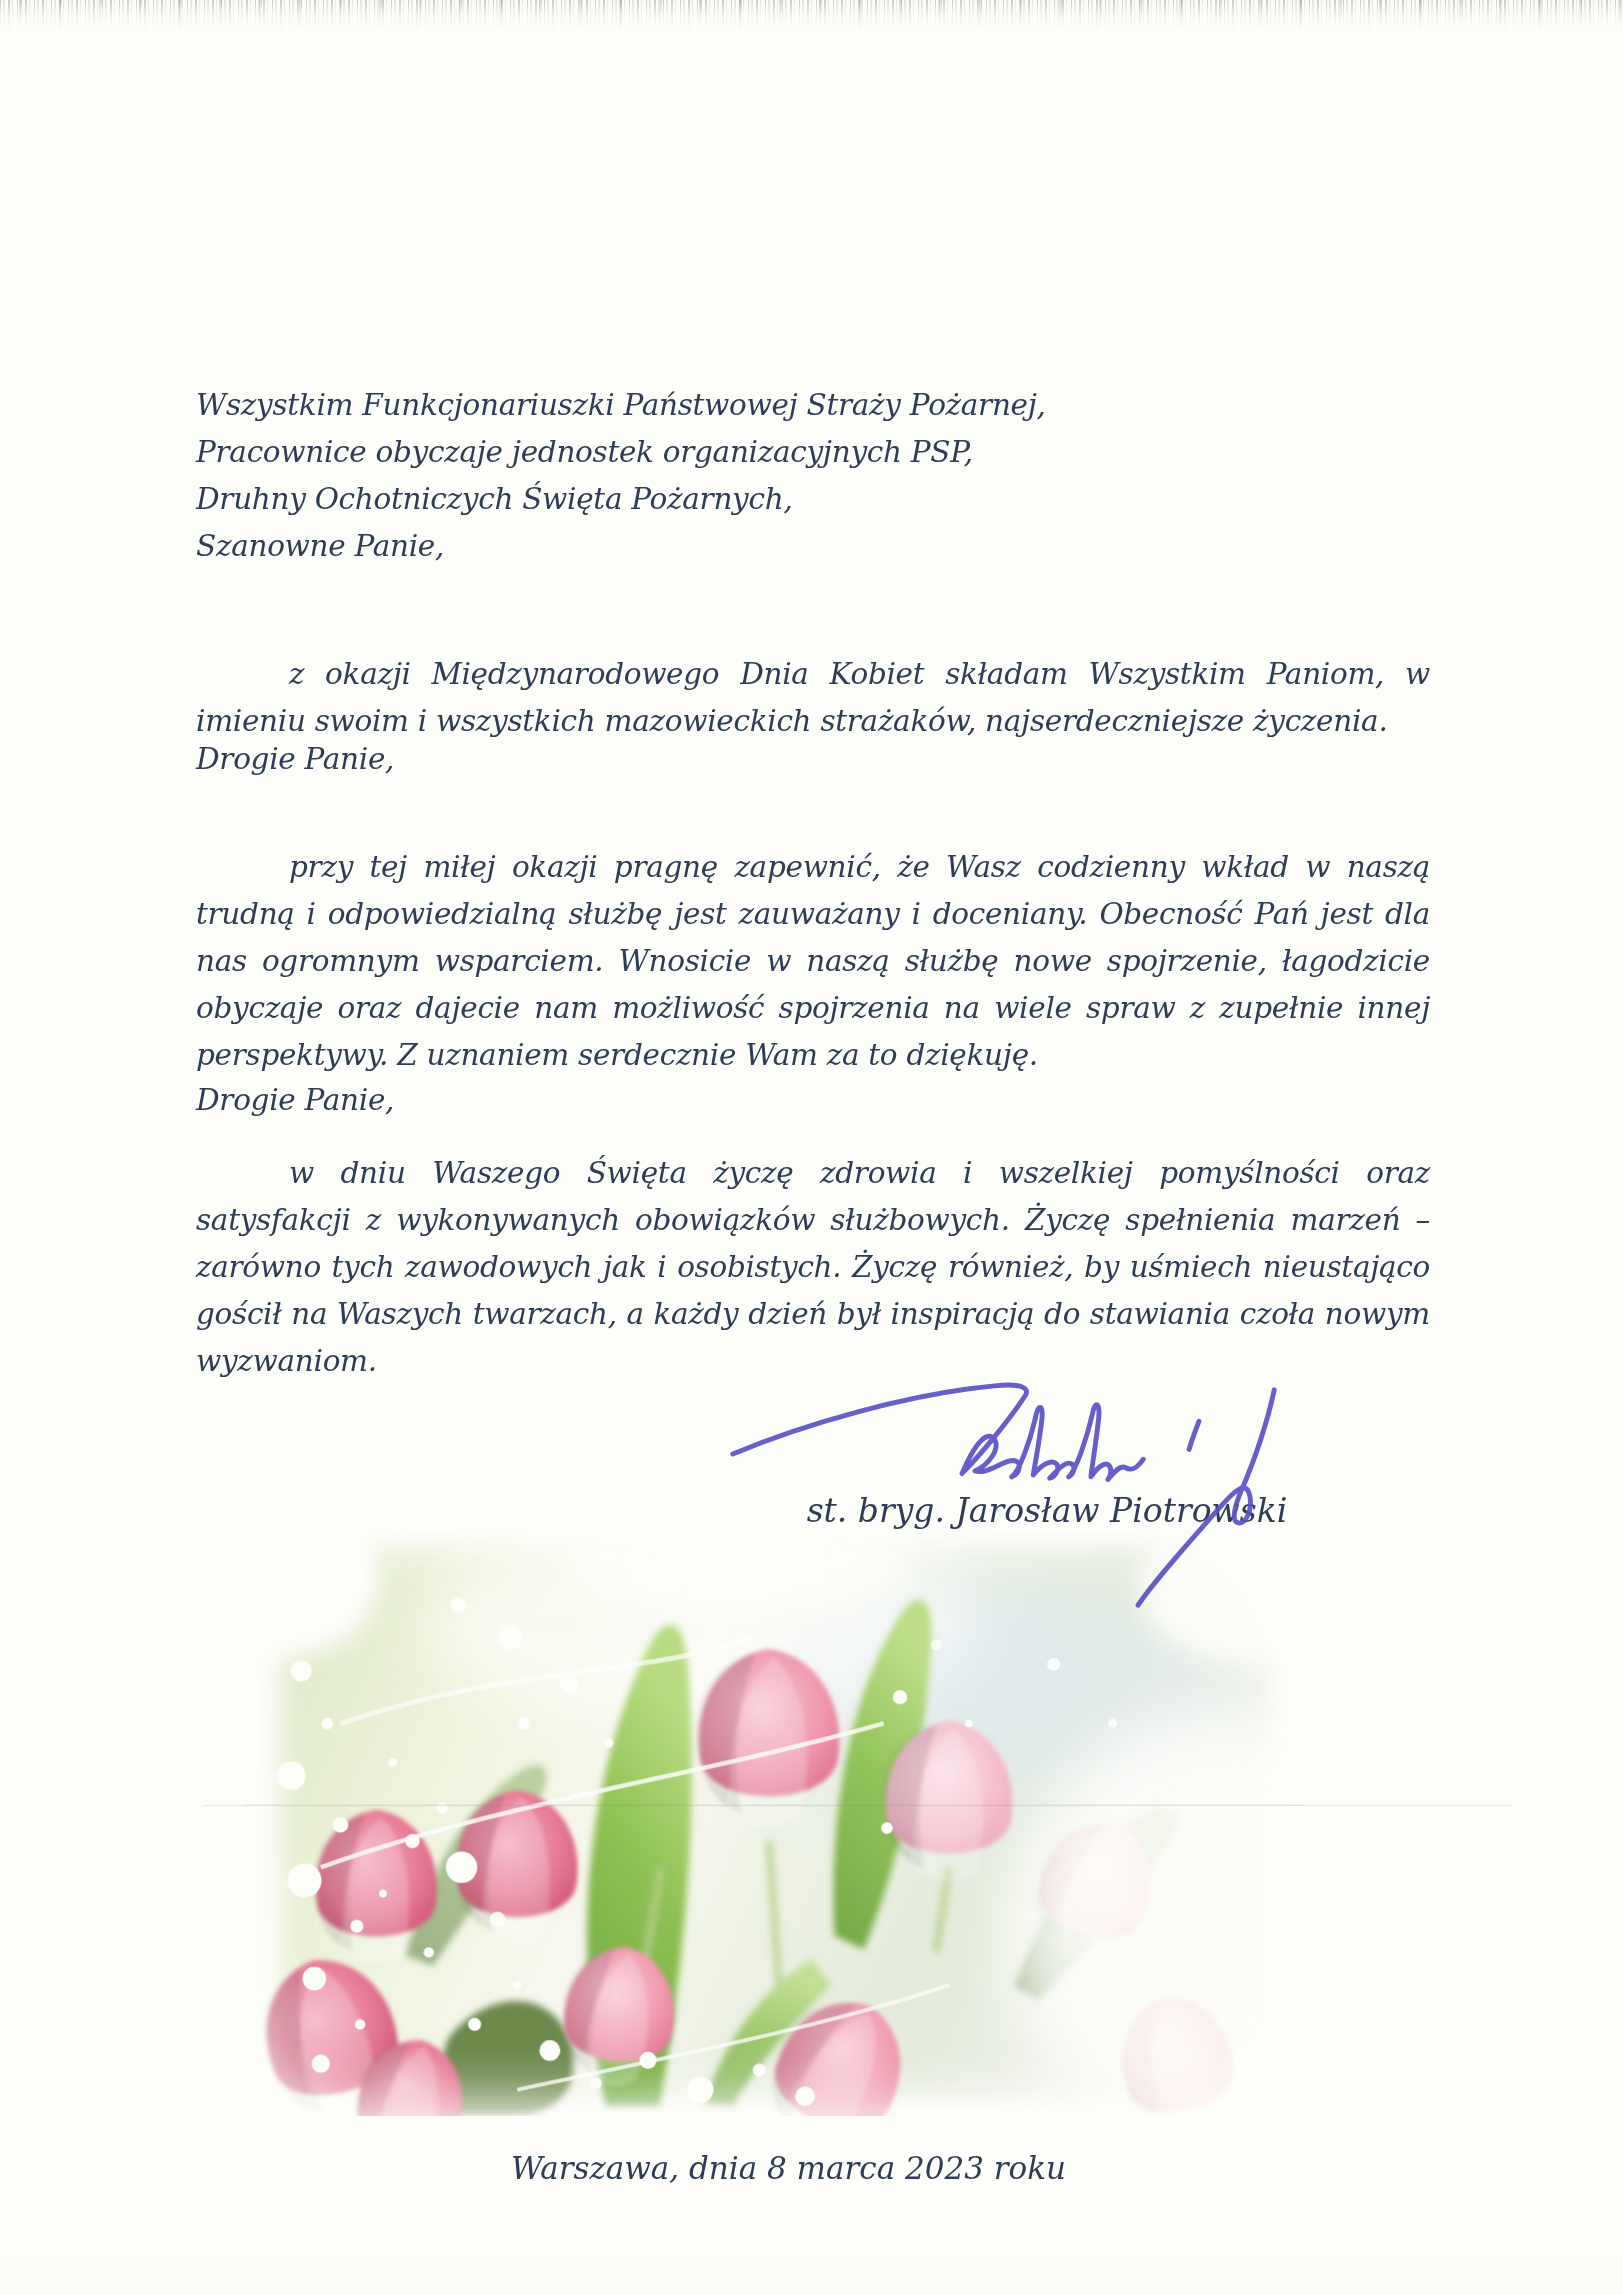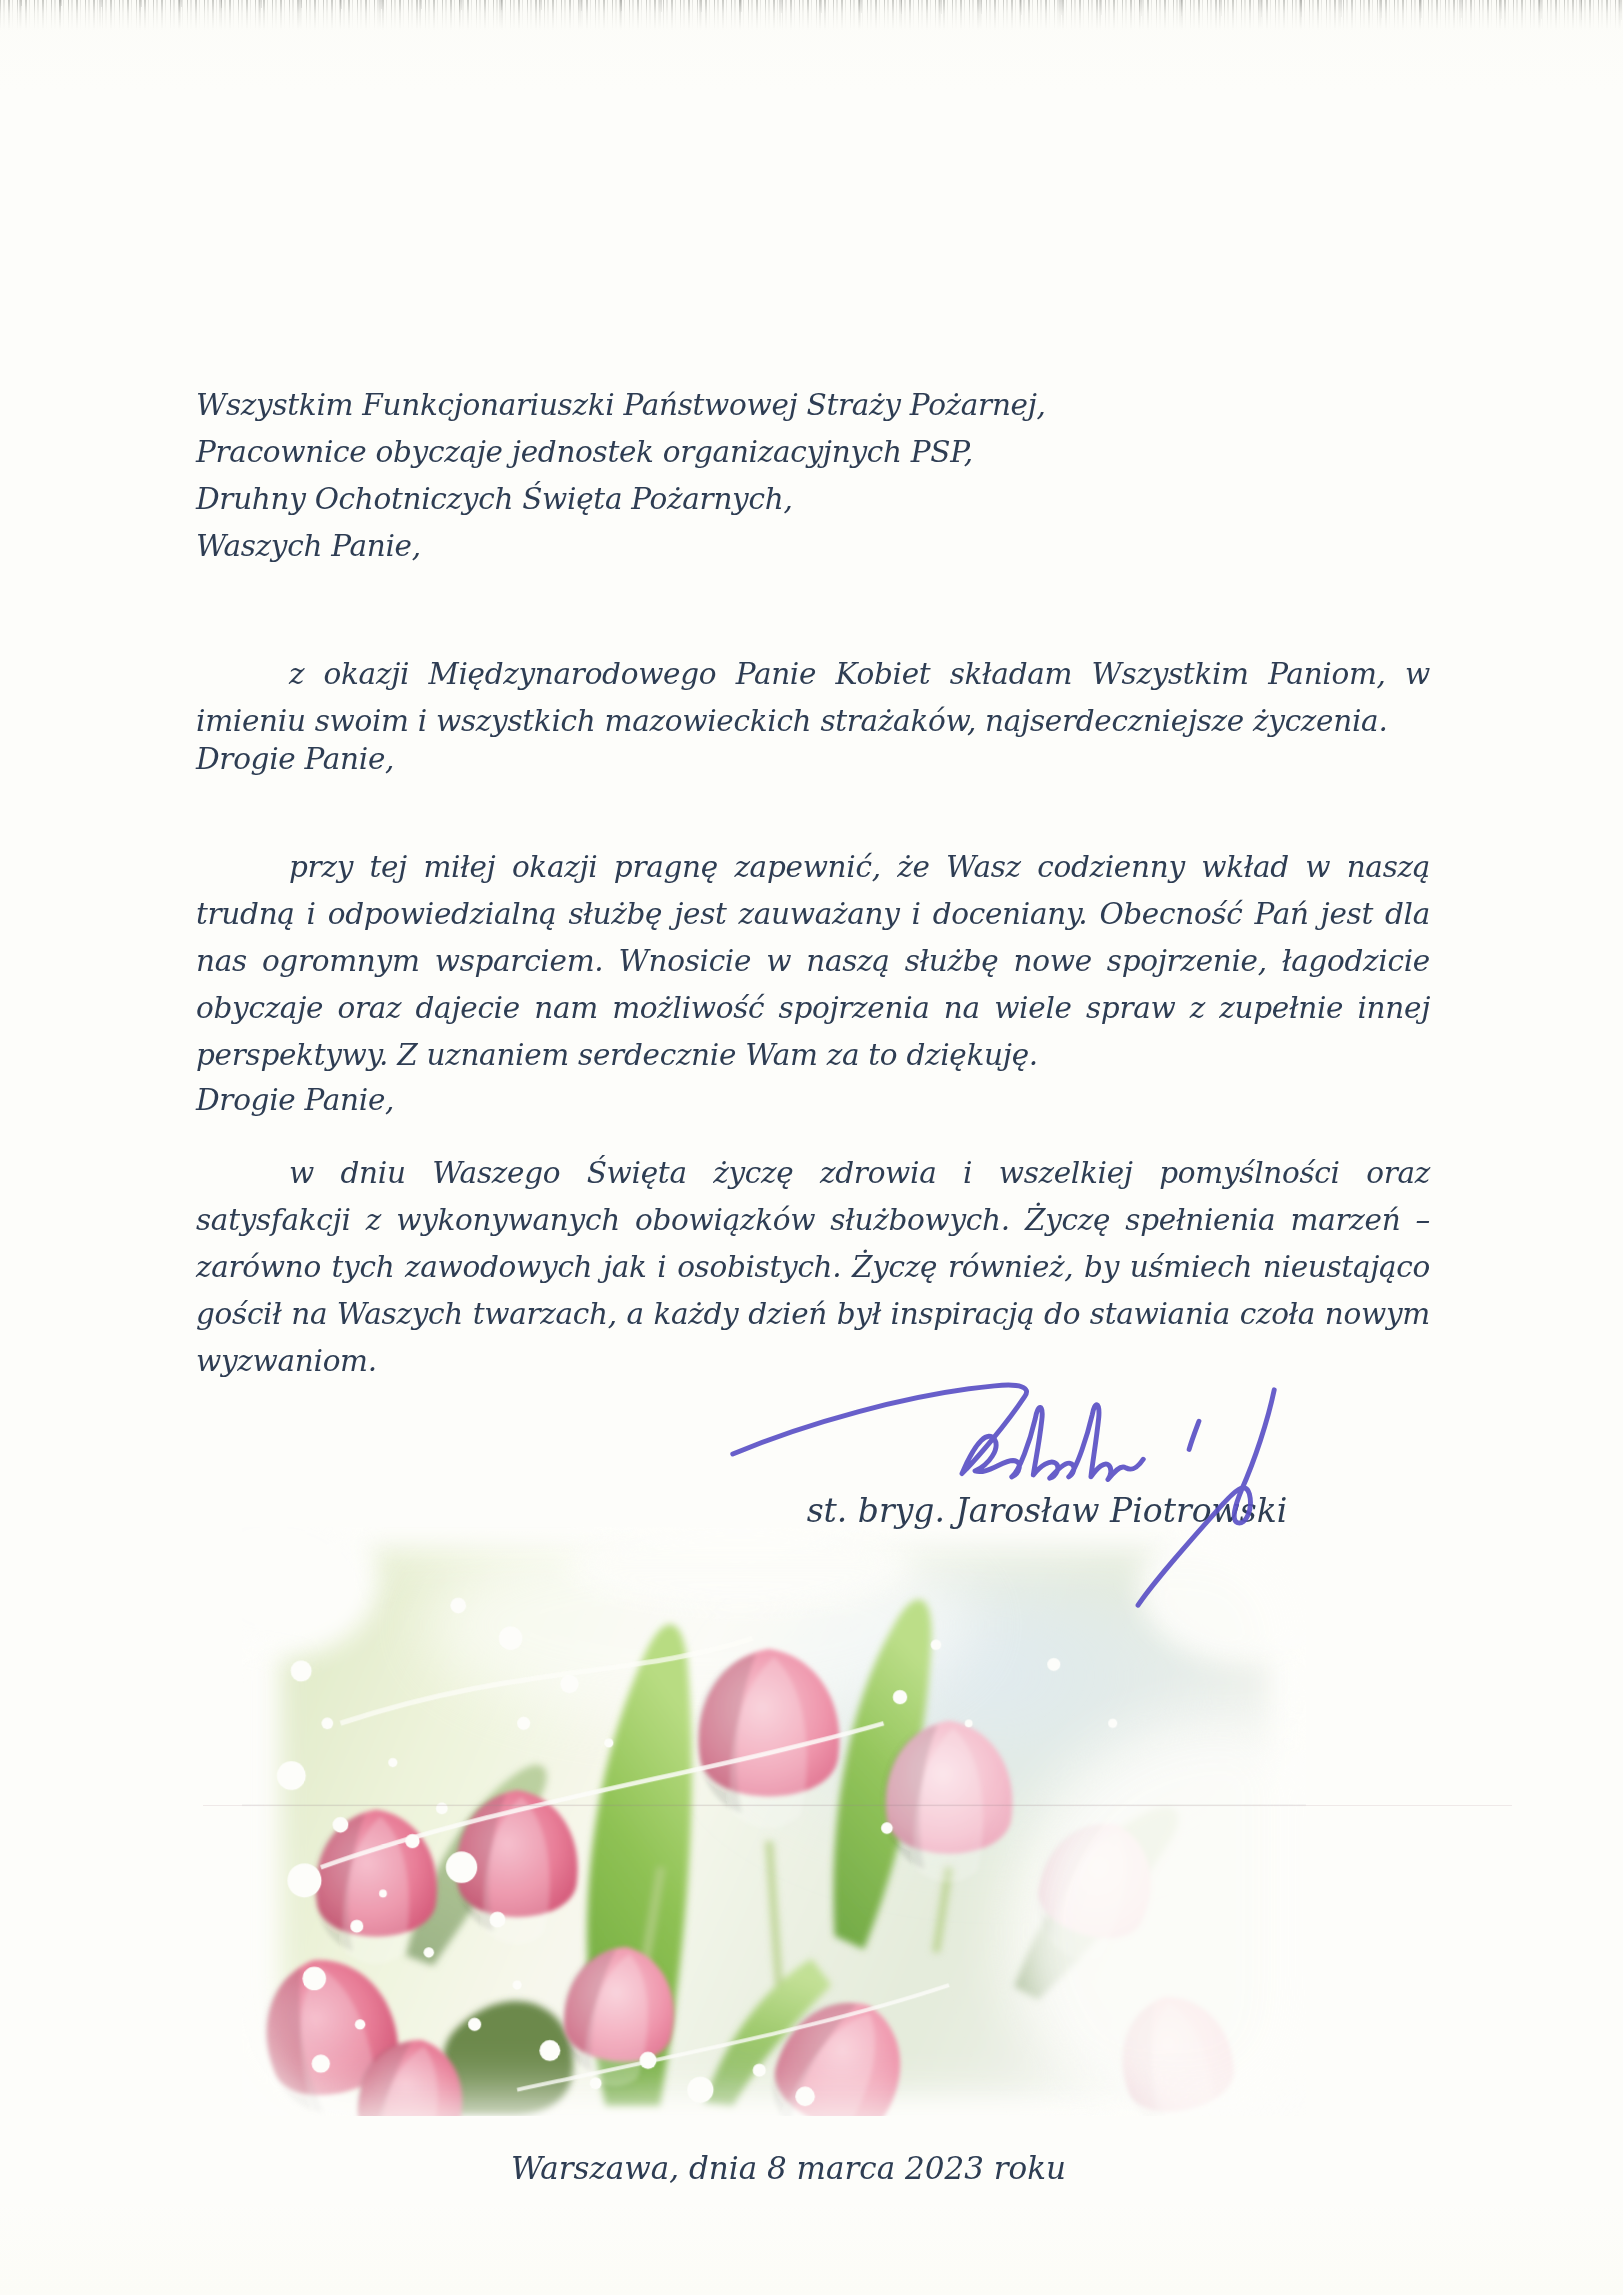--- a/index.html
+++ b/index.html
@@ -43,24 +43,24 @@
 <body>
 
 <div class="page">
 
   <div class="scan-noise"></div>
 
   <div class="salutation ink body-text">
     <div class="line">Wszystkim Funkcjonariuszki Państwowej Straży Pożarnej,</div>
     <div class="line">Pracownice obyczaje jednostek organizacyjnych PSP,</div>
     <div class="line">Druhny Ochotniczych Święta Pożarnych,</div>
-    <div class="line">Waszych Panie,</div>
+    <div class="line">Szanowne Panie,</div>
   </div>
 
-  <p class="para para1 ink body-text">z okazji Międzynarodowego Panie Kobiet składam Wszystkim Paniom, w imieniu swoim i wszystkich mazowieckich strażaków, najserdeczniejsze życzenia.</p>
+  <p class="para para1 ink body-text">z okazji Międzynarodowego Dnia Kobiet składam Wszystkim Paniom, w imieniu swoim i wszystkich mazowieckich strażaków, najserdeczniejsze życzenia.</p>
 
   <div class="greeting greeting1 ink body-text">Drogie Panie,</div>
 
   <p class="para para2 ink body-text">przy tej miłej okazji pragnę zapewnić, że Wasz codzienny wkład w naszą trudną i odpowiedzialną służbę jest zauważany i doceniany. Obecność Pań jest dla nas ogromnym wsparciem. Wnosicie w naszą służbę nowe spojrzenie, łagodzicie obyczaje oraz dajecie nam możliwość spojrzenia na wiele spraw z zupełnie innej perspektywy. Z uznaniem serdecznie Wam za to dziękuję.</p>
 
   <div class="greeting greeting2 ink body-text">Drogie Panie,</div>
 
   <p class="para para3 ink body-text">w dniu Waszego Święta życzę zdrowia i wszelkiej pomyślności oraz satysfakcji z wykonywanych obowiązków służbowych. Życzę spełnienia marzeń – zarówno tych zawodowych  jak i osobistych. Życzę również, by uśmiech nieustająco gościł na Waszych twarzach, a każdy dzień był inspiracją do stawiania czoła nowym wyzwaniom.</p>
 
   <svg class="signature-svg" width="655" height="275" viewBox="0 0 1000 420" fill="none">

